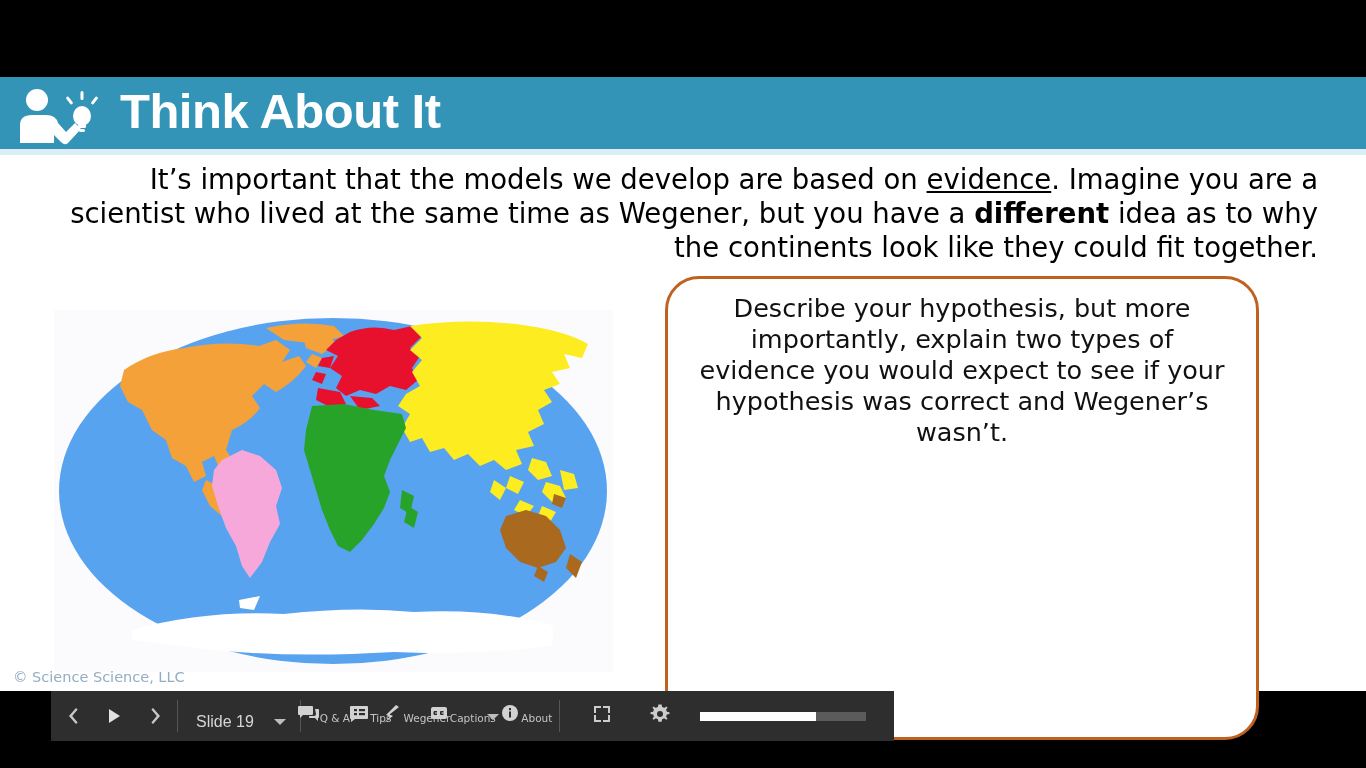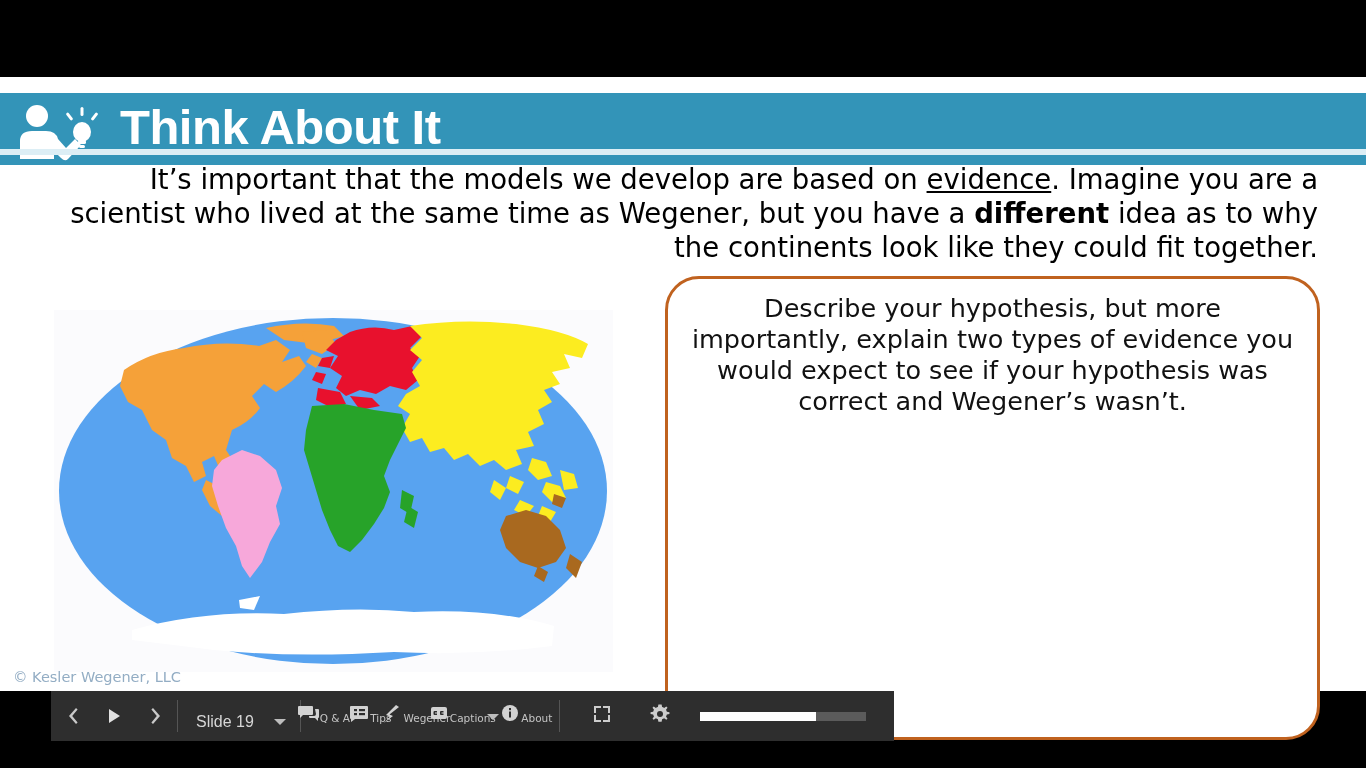--- a/index.html
+++ b/index.html
@@ -13,21 +13,21 @@
 
   
   .slide {
     position: absolute; left: 0; top: 77px;
     width: 1366px; height: 614px;
     background: #ffffff;
   }
 
   
   .banner {
-    position: absolute; left: 0; top: 16px;
+    position: absolute; left: 0; top: 0;
     width: 1366px; height: 72px;
     background: #3394b8;
     display: flex; align-items: center;
   }
   .banner-underline {
     position: absolute; left: 0; top: 72px;
     width: 1366px; height: 6px;
     background: #dceef5;
   }
   .banner-icon {
@@ -65,21 +65,21 @@
     left: 54px; top: 233px;
     width: 559px; height: 362px;
     background: #fbfbfd;
   }
   .map-wrap svg { display: block; width: 100%; height: 100%; }
 
   
   .answer-box {
     position: absolute;
     left: 665px; top: 199px;
-    width: 655px; height: 464px;
+    width: 594px; height: 464px;
     border: 3px solid #c0621f;
     border-radius: 34px;
     background: #ffffff;
     padding: 14px 18px 0 18px;
     overflow: hidden;
   }
   .answer-prompt {
     text-align: center;
     color: #111;
     font-size: 25.5px;
@@ -247,21 +247,21 @@
 
         <path fill="#ffffff" d="M78 320 Q150 300 230 304 Q300 296 360 302 Q440 298 500 316 L498 336 Q420 346 340 342 Q240 348 160 340 Q112 334 78 330 Z"></path>
         <path fill="#ffffff" d="M185 290 L206 286 L200 300 L186 298 Z"></path>
       </svg>
     </div>
 
     <div class="answer-box">
       <div class="answer-prompt">Describe your hypothesis, but more importantly, explain two types of evidence you would expect to see if your hypothesis was correct and Wegener’s wasn’t.</div>
     </div>
 
-    <div class="copyright">© Kesler Wegener, LLC</div>
+    <div class="copyright">© Science Science, LLC</div>
   </div>
 
   <div class="toolbar">
 
     <div class="tb-btn nav-arrow">
       <svg viewBox="0 0 13 18">
           <path d="M10 1 L3 9 L10 17 L11.6 15.4 L6.2 9 L11.6 2.6 Z"></path>
         </svg>
     </div>
     <div class="tb-btn play-btn">

